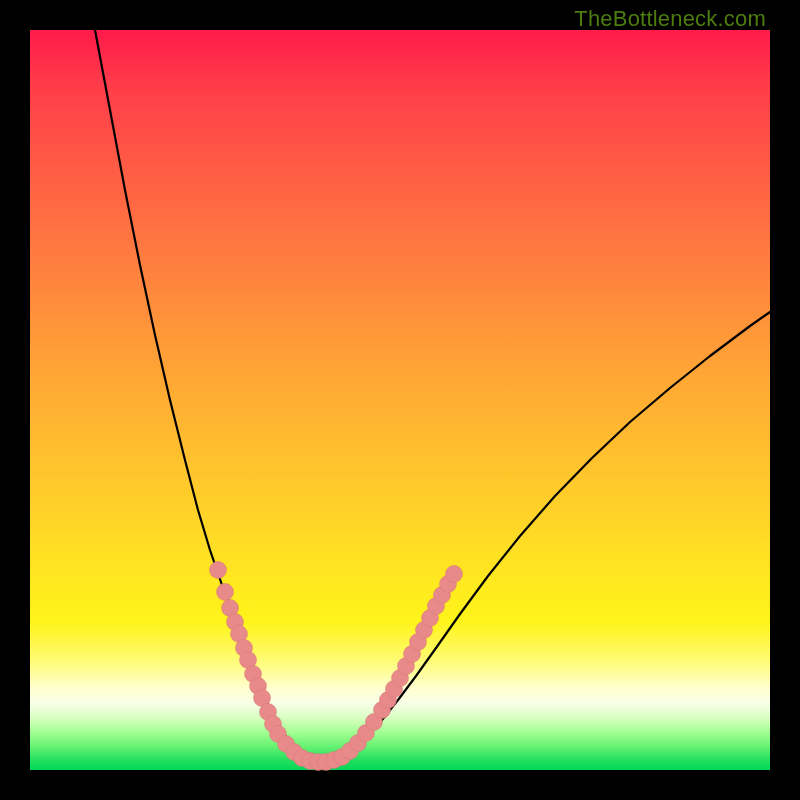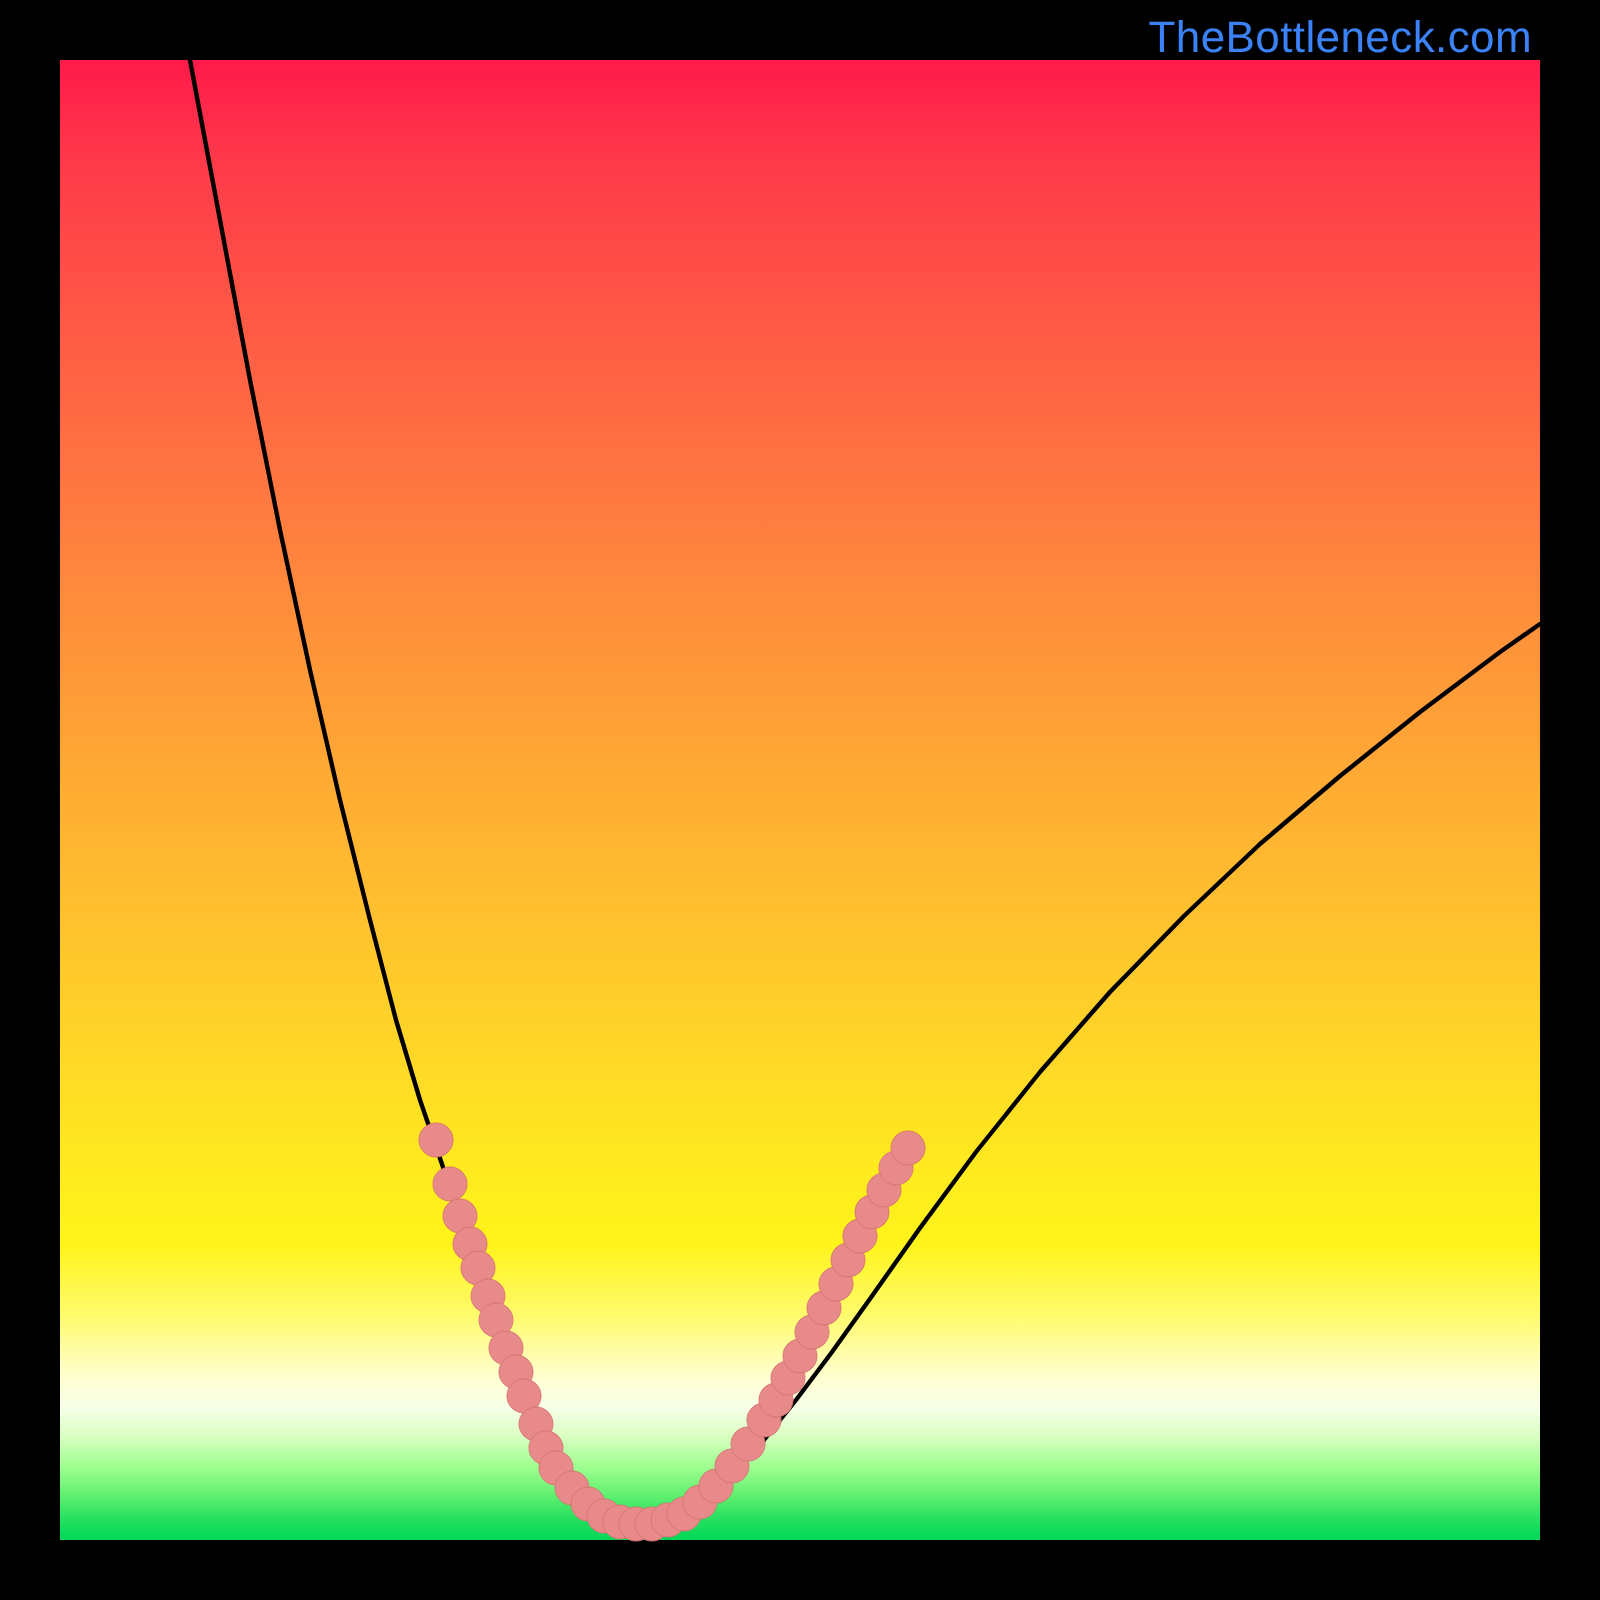--- a/index.html
+++ b/index.html
@@ -34,21 +34,21 @@
       #a0ff90 95%,
       #60f070 97%,
       #28e060 98.5%,
       #00d858 100%
     );
   }
   .watermark {
     position: absolute;
     top: 6px;
     right: 34px;
-    color: #3b82f6;
+    color: #4d7c0f;
     font-size: 22px;
     font-weight: 500;
     letter-spacing: 0.2px;
     user-select: none;
   }
   svg.plot {
     position: absolute;
     left: 30px;
     top: 30px;
     width: 740px;

